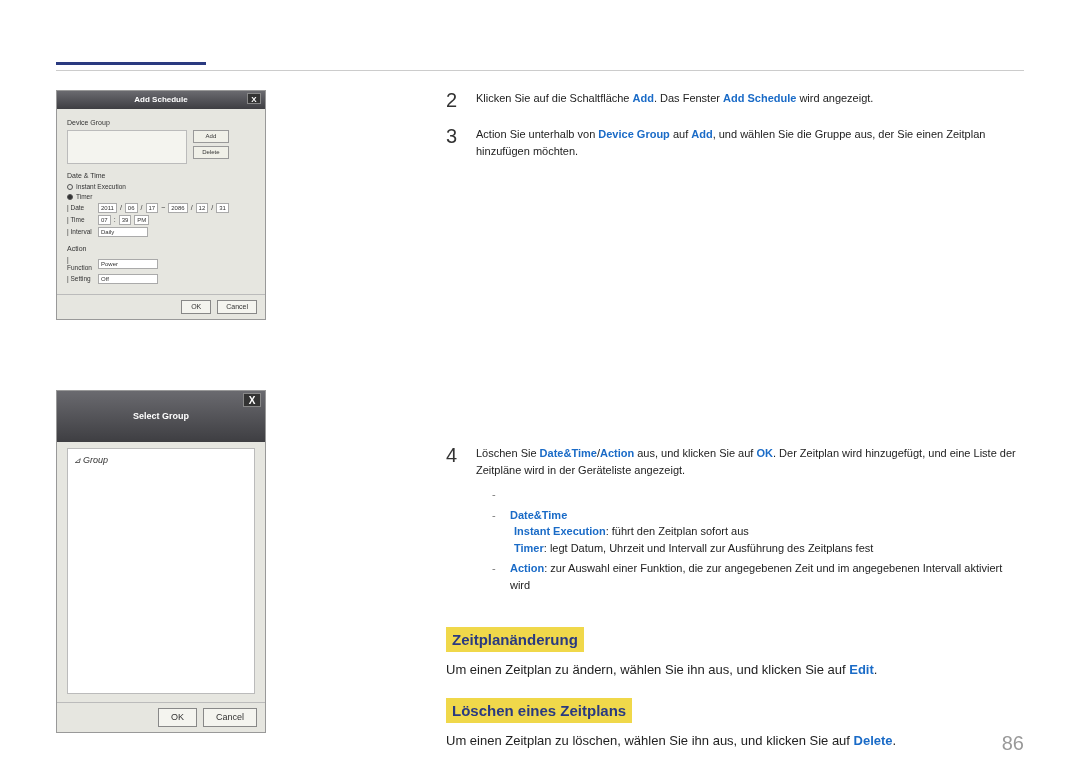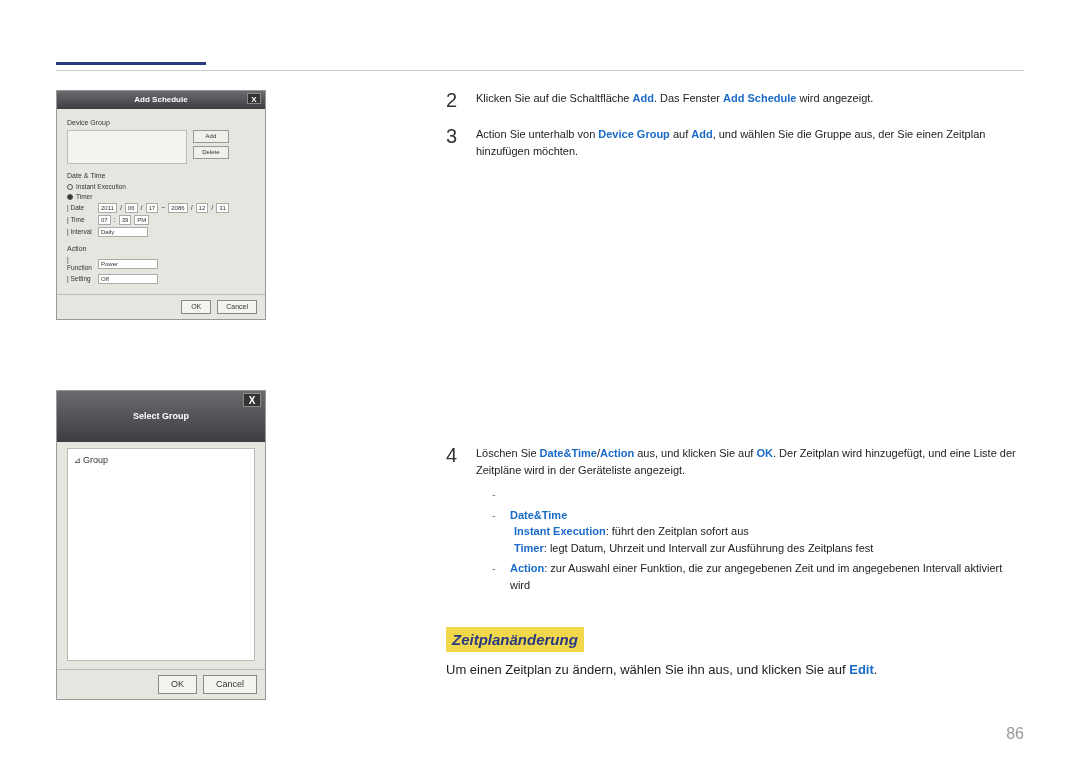--- a/index.html
+++ b/index.html
@@ -144,23 +144,24 @@
     text-align: center;
   }
   .dialog-select {
     width: 210px;
   }
   .dialog-select .titlebar { font-size: 9px; padding: 20px 6px; }
   .dialog-select .titlebar .x { width: 18px; height: 14px; line-height: 13px; font-size: 10px; }
   .dialog-select .tree {
     background: #fff;
     border: 1px solid #bbb;
-    height: 213px;
+    height: 246px;
     padding: 6px;
     font-size: 9px;
+    font-style: italic;
   }
   .dialog-select .dlg-btn { font-size: 9px; padding: 3px 12px; }
   .tree .node::before { content: "⊿ "; font-size: 8px; }
 
   .step {
     display: flex;
     align-items: flex-start;
     gap: 14px;
     margin-bottom: 16px;
   }
@@ -186,28 +187,27 @@
   .subsub { margin-left: 4px; line-height: 1.5; }
 
   .yellow-h {
     display: inline-block;
     background: #f0d84a;
     color: #2a3a80;
     font-weight: bold;
     font-size: 15px;
     padding: 4px 6px;
     margin: 14px 8px 8px 0;
-    font-style: italic;
   }
   .para { font-size: 13px; line-height: 1.5; color: #222; margin-bottom: 4px; }
   .page-num {
     position: absolute;
     right: 56px;
-    bottom: 20px;
-    font-size: 16px;
+    bottom: 8px;
+    font-size: 20px;
     color: #999;
     font-weight: 300;
     margin-top: 15px;
   }
 </style>
 </head>
 <body>
 
 <div class="accent-bar"></div>
 <div class="top-rule"></div>
@@ -343,18 +343,24 @@
       </div>
     </div>
 
     <div>
       <div class="yellow-h">Zeitplanänderung</div>
       <div class="para">
         <span>Um einen Zeitplan zu ändern, wählen Sie ihn aus, und klicken Sie auf </span><span class="bold-blue">Edit</span><span>.</span>
       </div>
     </div>
 
+    <div>
+      <div class="yellow-h">Löschen eines Zeitplans</div>
+      <div class="para">
+        <span>Um einen Zeitplan zu löschen, wählen Sie ihn aus, und klicken Sie auf </span><span class="bold-blue">Delete</span><span>.</span>
+      </div>
+    </div>
 
   </div>
 
 </div>
 
 <div class="page-num">86</div>
 
 </body></html>

